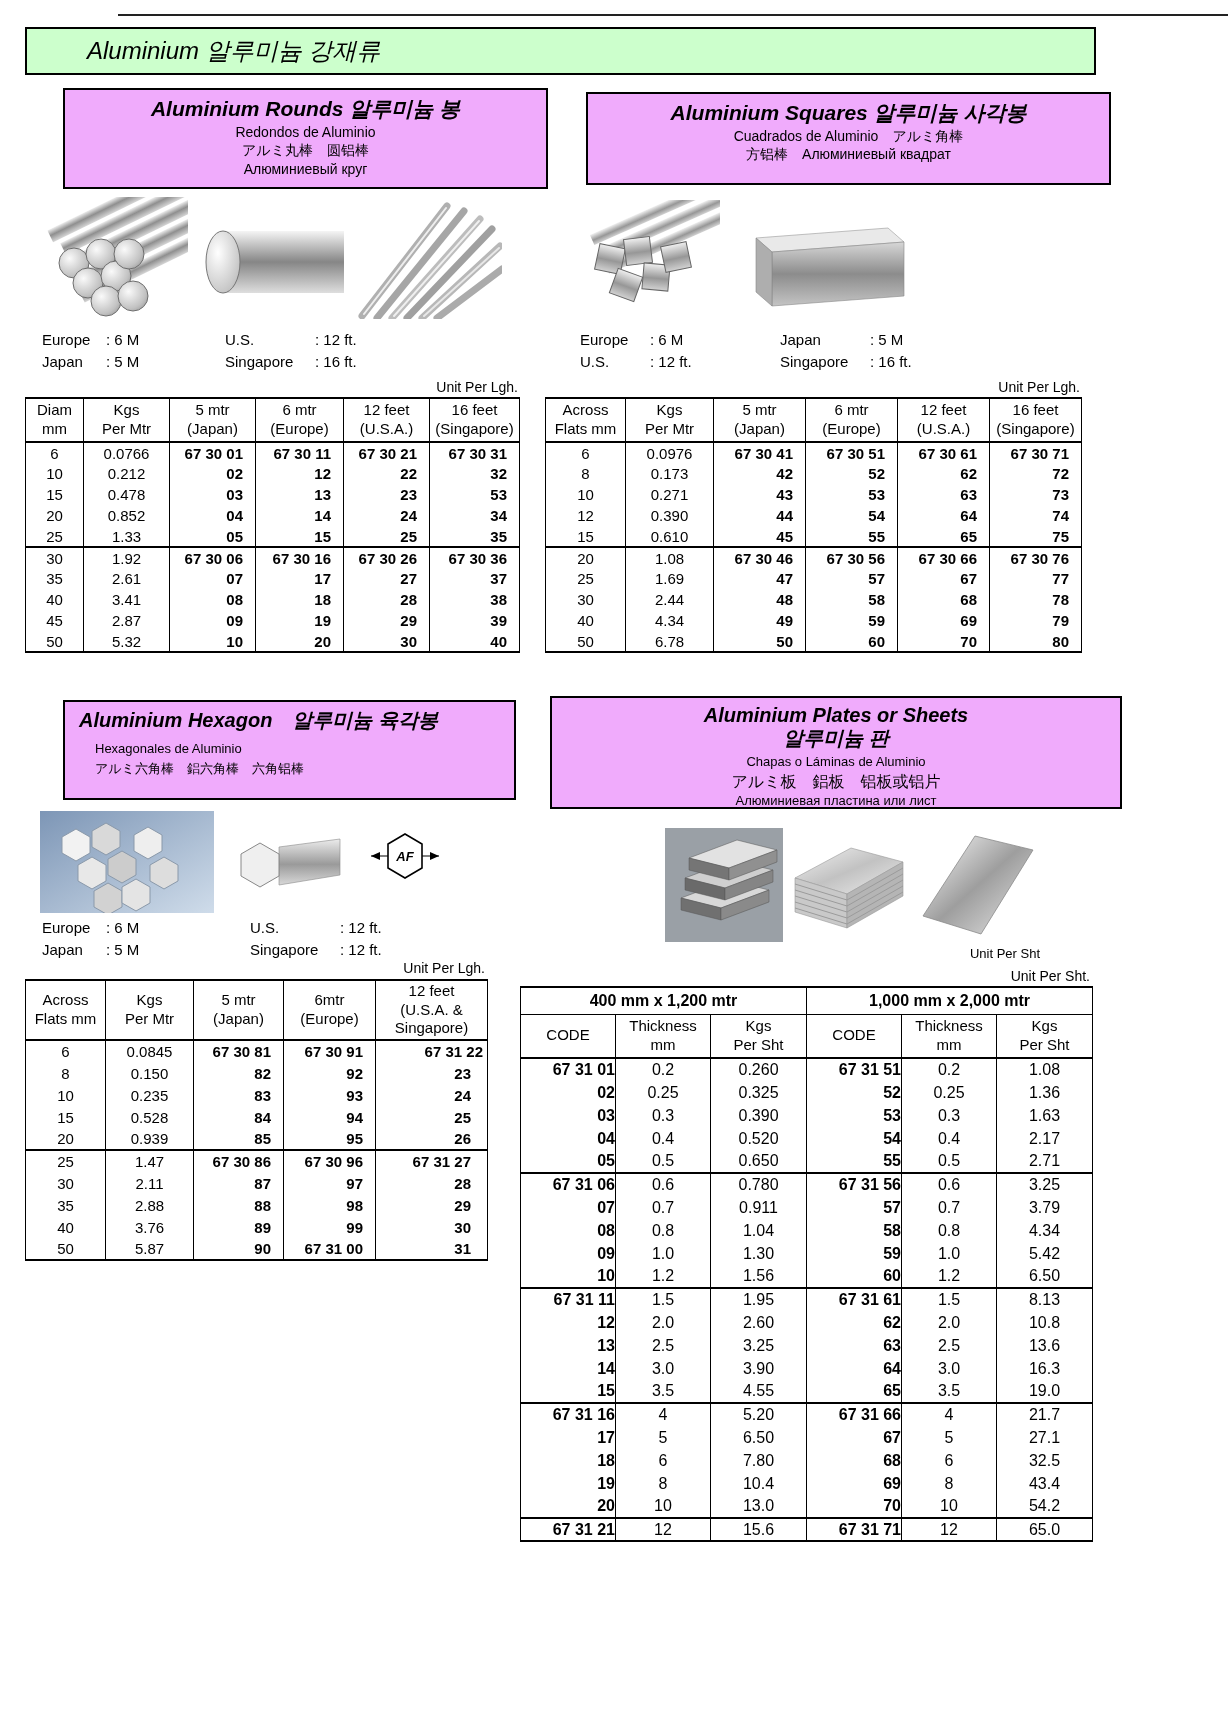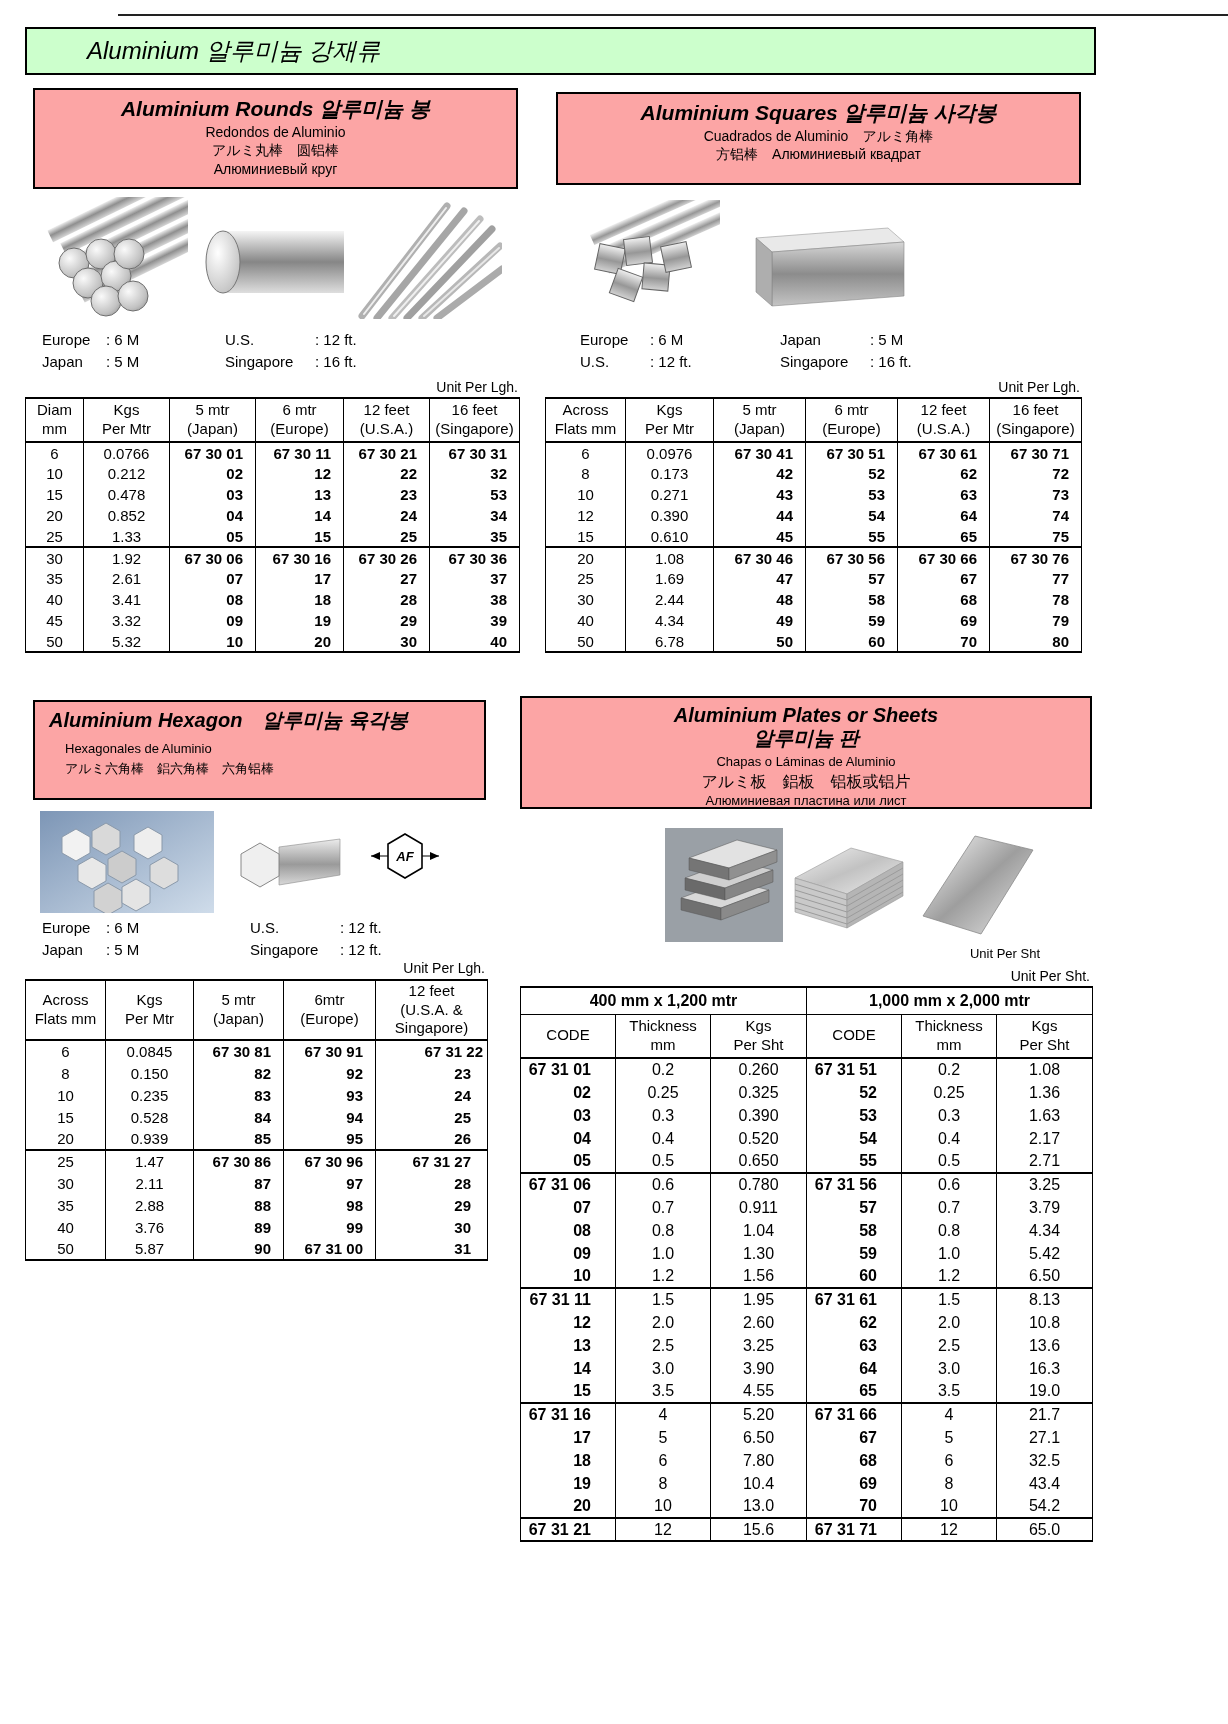--- a/index.html
+++ b/index.html
@@ -3,21 +3,21 @@
 <meta charset="utf-8">
 <style>
   * { margin:0; padding:0; box-sizing:border-box; }
   html,body { background:#fff; }
   body {
     width:1228px; height:1724px; position:relative;
     font-family:"Liberation Sans","DejaVu Sans",sans-serif; color:#000;
     overflow:hidden;
   }
   .abs { position:absolute; }
-  .cyan { background:#fca5a5; border:2px solid #000; }
+  .cyan { background:#f0abfc; border:2px solid #000;margin-left:30px; }
   .green { background:#ccffcc; border:2px solid #000; }
   .bi { font-weight:normal; font-style:italic; }
   .sec-title { font-size:21px; font-weight:bold; font-style:italic; text-align:center; padding-top:5px; }
   .sub { font-size:14px; text-align:center; line-height:1.32; }
   .sub-left { font-size:13px; text-align:left; padding-left:30px; line-height:1.5; }
   .len { font-size:15px; line-height:22px; white-space:nowrap; }
   .len .lbl { display:inline-block; }
   .lw64 .lbl { width:64px; }
   .lw70 .lbl { width:70px; }
   .lw90 .lbl { width:90px; }
@@ -35,21 +35,21 @@
   .hex thead th { height:60px; }
   .hex tbody td { height:22px; }
   .g5 tbody tr:nth-child(5) td { border-bottom:2px solid #000; }
   td.num { text-align:center; }
   td.code { font-weight:bold; text-align:right; padding-right:12px; }
 
   .plates-t thead tr.grp th { border-bottom:1px solid #000; height:27px;
                               font-weight:bold; font-size:16px; }
   .plates-t thead tr.cols th { height:44px; border-bottom:2px solid #000; }
   .plates-t tbody td { height:23px; font-size:16px; }
-  .plates-t td.code { padding-right:24px; }
+  .plates-t td.code { padding-right:0; }
   .plates-t tbody tr:nth-child(5n) td { border-bottom:2px solid #000; }
 </style>
 </head>
 <body>
 
 <div class="abs" style="left:118px;top:14px;width:1110px;height:2px;background:#222;"></div>
 
 <div class="abs green" style="left:25px;top:27px;width:1071px;height:48px;display:flex;align-items:center;">
   <span class="bi" style="font-size:24px;padding-left:60px;">Aluminium  알루미늄 강재류</span>
 </div>
@@ -233,21 +233,21 @@
       <tr>
       <td class="num">40</td>
       <td class="num">3.41</td>
       <td class="code">08</td>
       <td class="code">18</td>
       <td class="code">28</td>
       <td class="code">38</td>
     </tr>
       <tr>
       <td class="num">45</td>
-      <td class="num">3.32</td>
+      <td class="num">2.87</td>
       <td class="code">09</td>
       <td class="code">19</td>
       <td class="code">29</td>
       <td class="code">39</td>
     </tr>
       <tr>
       <td class="num">50</td>
       <td class="num">5.32</td>
       <td class="code">10</td>
       <td class="code">20</td>

